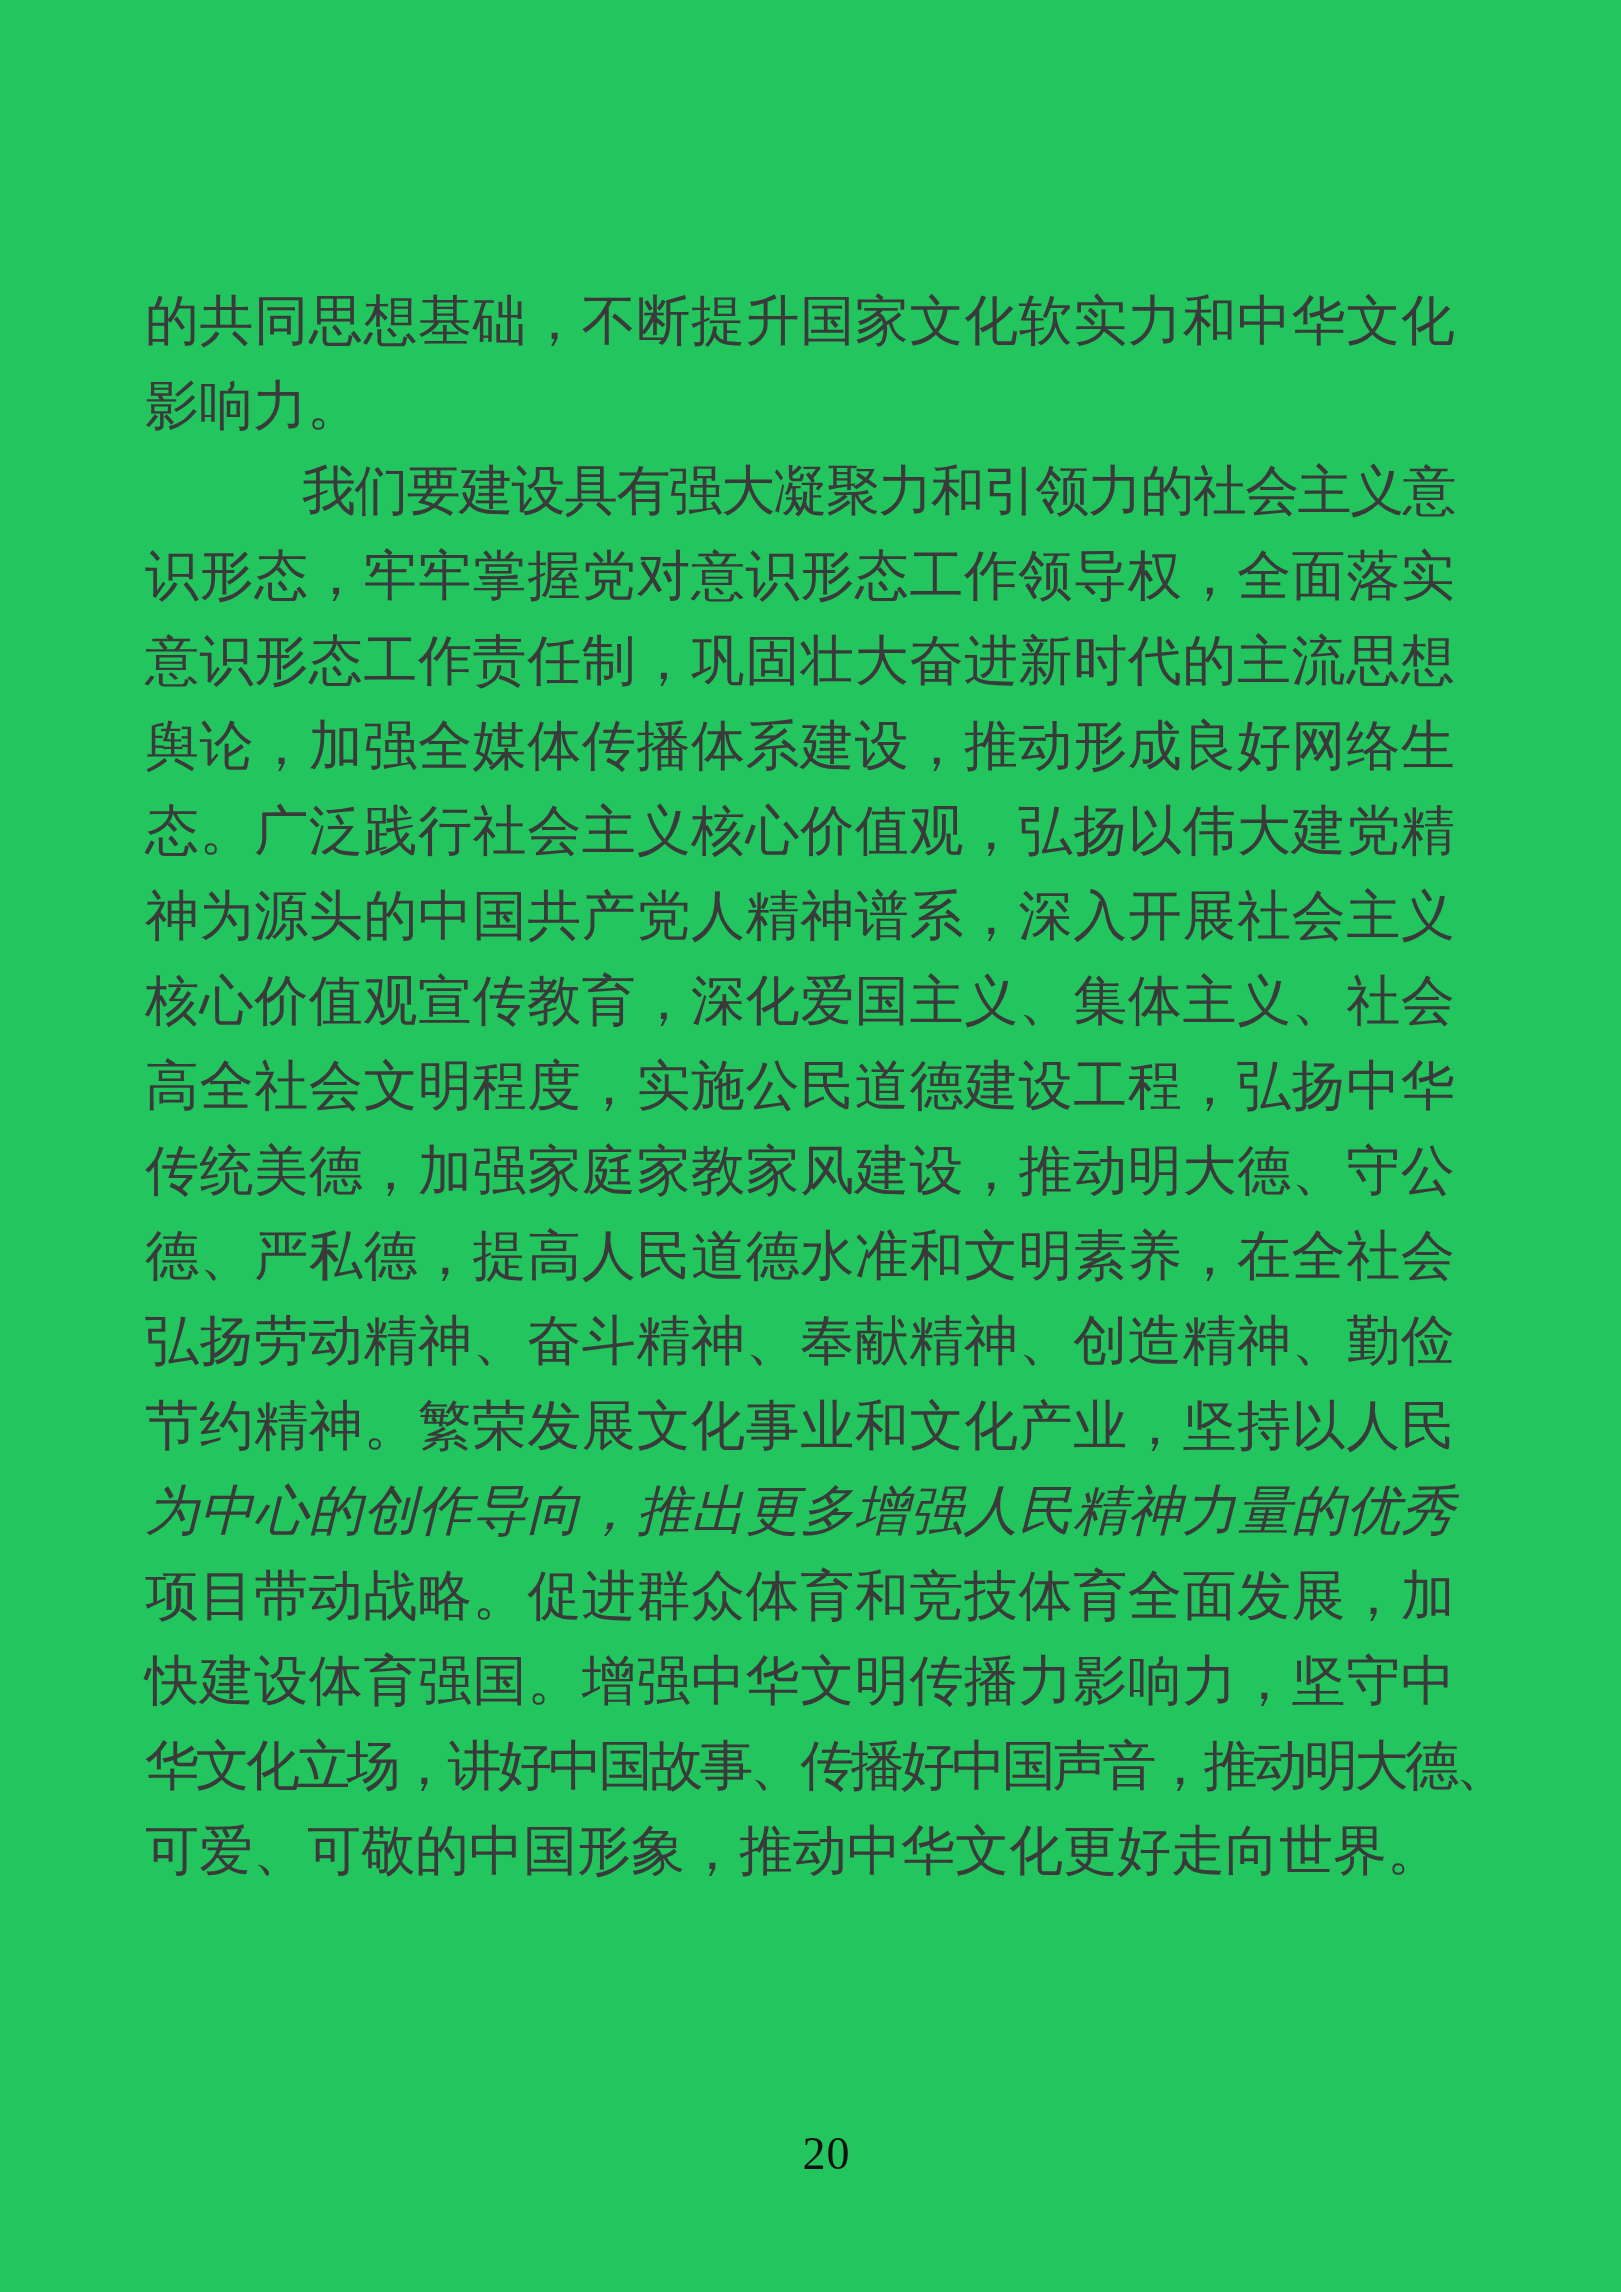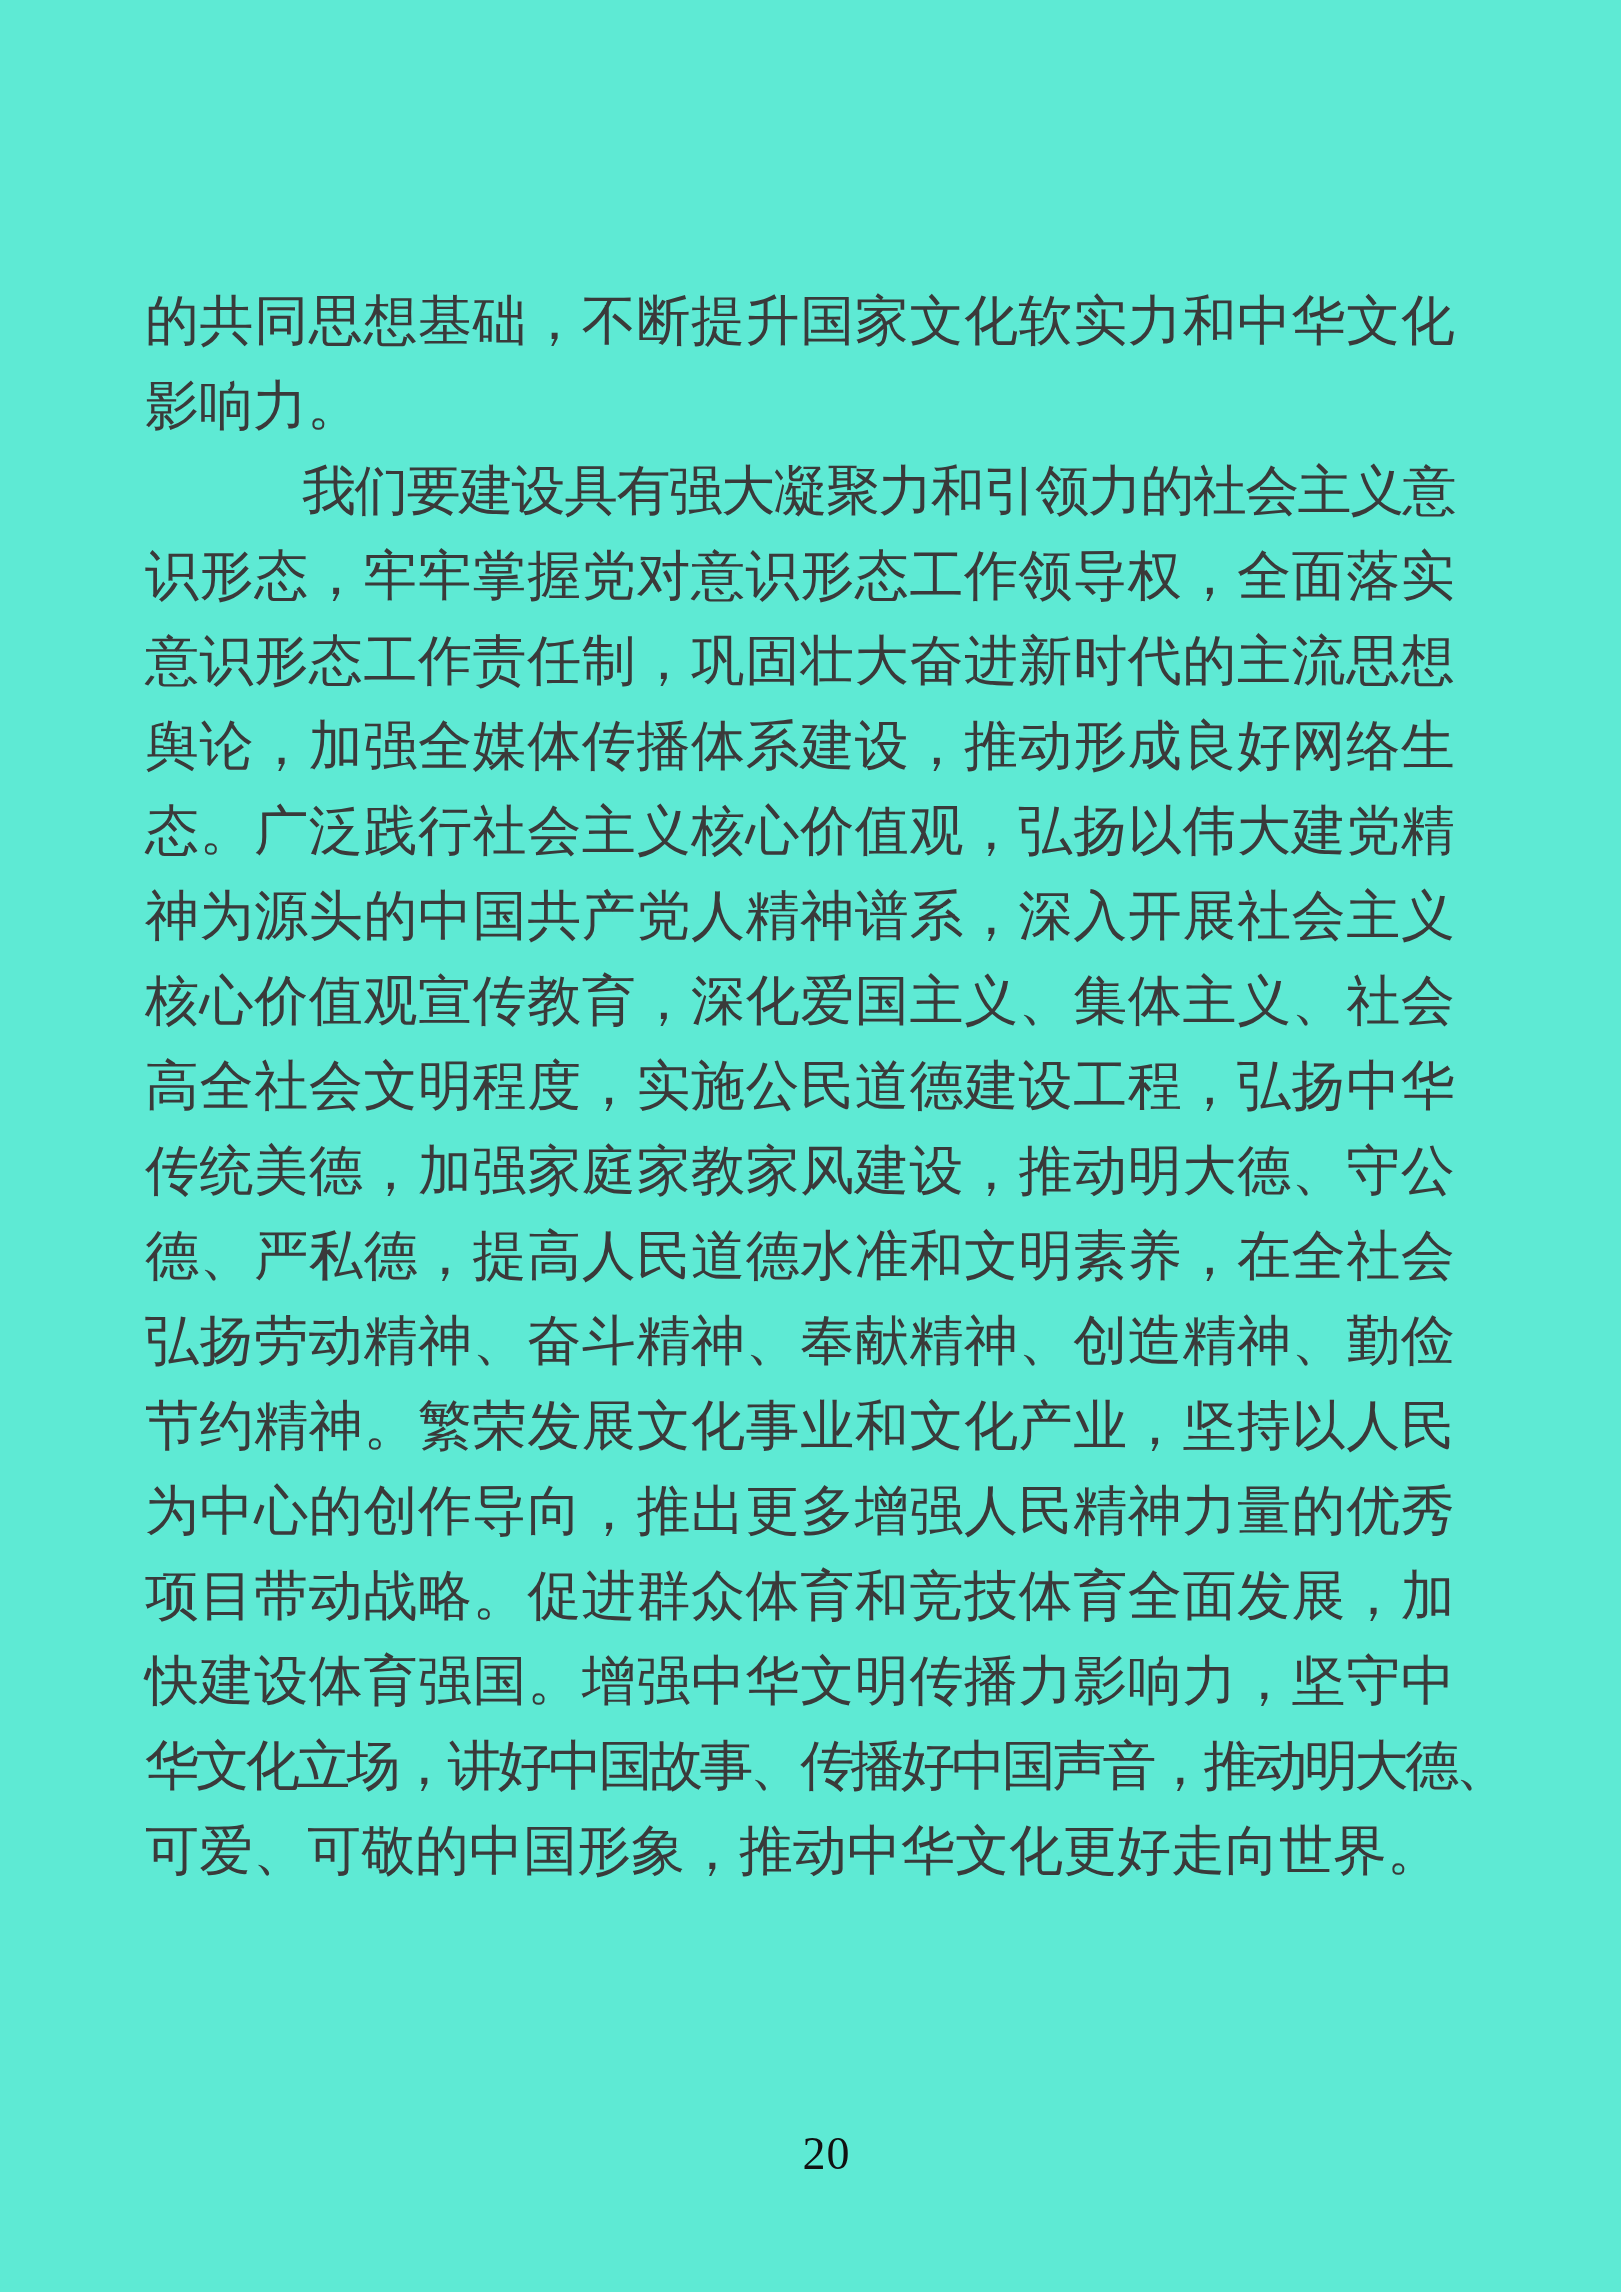--- a/index.html
+++ b/index.html
@@ -1,20 +1,20 @@
 <!DOCTYPE html>
 <html><head>
 <meta charset="utf-8">
 <style>
   html, body { margin: 0; padding: 0; background: #ffffff; }
   .page {
     position: relative;
     width: 1621px;
     height: 2293px;
-    background: #5eead4;
+    background: #22c55e;
     overflow: hidden;
     font-family: "DejaVu Serif", serif;
   }
   .text-block {
     position: absolute;
     left: 145px;
     top: 278px;
     width: 1308px;
   }
   .line {
@@ -52,21 +52,21 @@
       <div class="line"><span style="letter-spacing: 0.6px;">意识形态工作责任制，巩固壮大奋进新时代的主流思想</span></div>
       <div class="line"><span style="letter-spacing: 0.6px;">舆论，加强全媒体传播体系建设，推动形成良好网络生</span></div>
       <div class="line"><span style="letter-spacing: 0.6px;">态。广泛践行社会主义核心价值观，弘扬以伟大建党精</span></div>
       <div class="line"><span style="letter-spacing: 0.6px;">神为源头的中国共产党人精神谱系，深入开展社会主义</span></div>
       <div class="line"><span style="letter-spacing: 0.6px;">核心价值观宣传教育，深化爱国主义、集体主义、社会</span></div>
       <div class="line"><span style="letter-spacing: 0.6px;">高全社会文明程度，实施公民道德建设工程，弘扬中华</span></div>
       <div class="line"><span style="letter-spacing: 0.6px;">传统美德，加强家庭家教家风建设，推动明大德、守公</span></div>
       <div class="line"><span style="letter-spacing: 0.6px;">德、严私德，提高人民道德水准和文明素养，在全社会</span></div>
       <div class="line"><span style="letter-spacing: 0.6px;">弘扬劳动精神、奋斗精神、奉献精神、创造精神、勤俭</span></div>
       <div class="line"><span style="letter-spacing: 0.6px;">节约精神。繁荣发展文化事业和文化产业，坚持以人民</span></div>
-      <div class="line"><span style="letter-spacing: 0.6px;">为中心的创作导向，推出更多增强人民精神力量的优秀</span></div>
+      <div class="line"><span style="letter-spacing: 0.6px; font-style: italic;">为中心的创作导向，推出更多增强人民精神力量的优秀</span></div>
       <div class="line"><span style="letter-spacing: 0.6px;">项目带动战略。促进群众体育和竞技体育全面发展，加</span></div>
       <div class="line"><span style="letter-spacing: 0.6px;">快建设体育强国。增强中华文明传播力影响力，坚守中</span></div>
       <div class="line"><span style="letter-spacing: -3.6px;">华文化立场，讲好中国故事、传播好中国声音，推动明大德、</span></div>
       <div class="line"><span>可爱、可敬的中国形象，推动中华文化更好走向世界。</span></div>
     </div>
   <div class="page-number">20</div>
 </div>
 
 
 </body></html>

